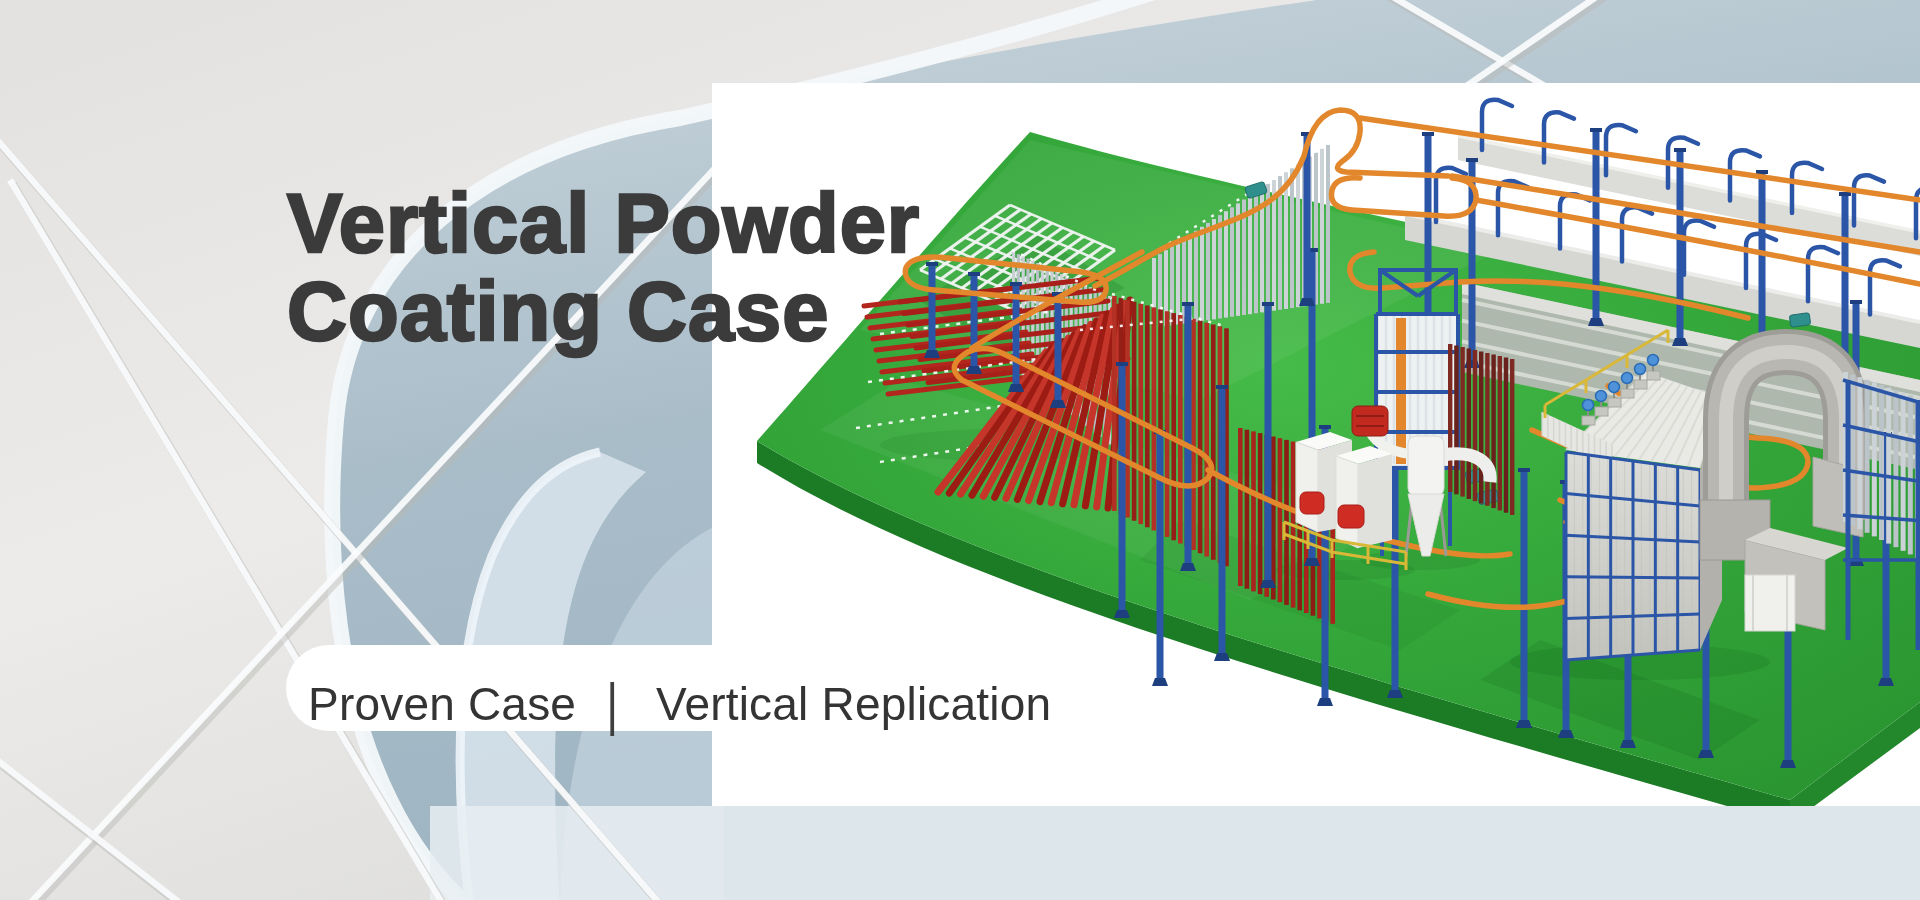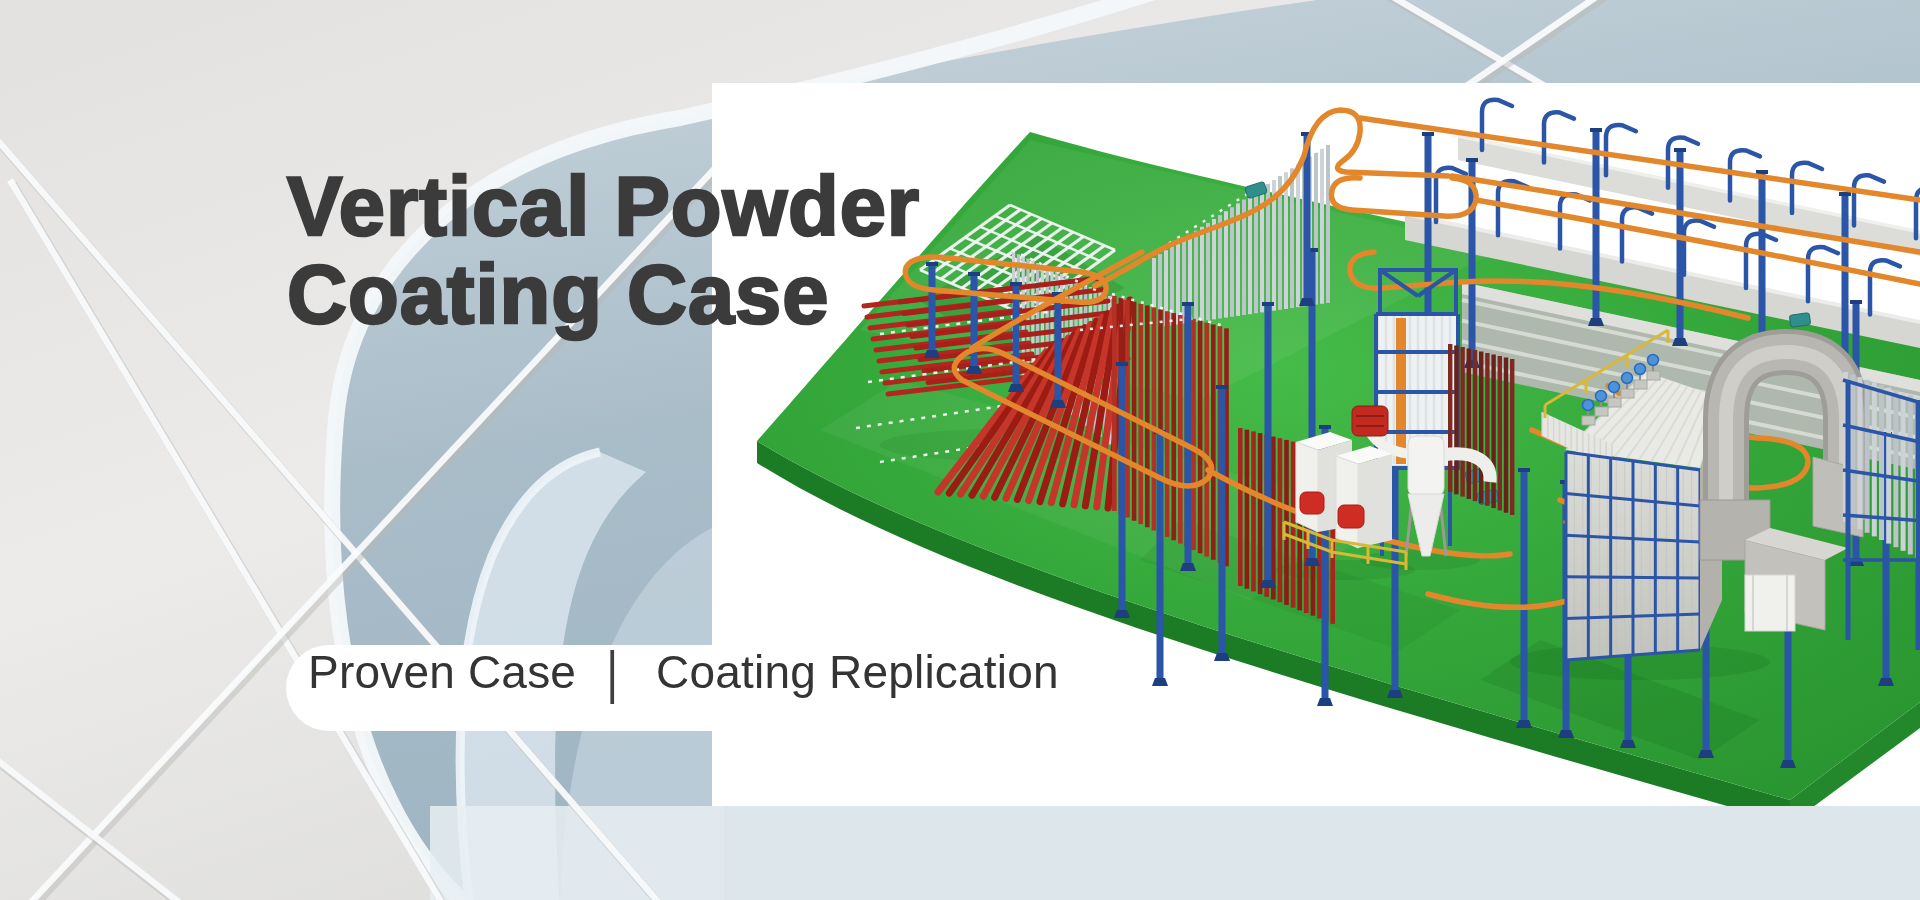--- a/index.html
+++ b/index.html
@@ -13,29 +13,29 @@
     width:1920px;height:900px;overflow:hidden;position:relative;
     background:#e9e8e6;font-family:"Liberation Sans","DejaVu Sans",sans-serif;
   }
   #bg-art{position:absolute;left:0;top:0;}
   #hero-panel{
     position:absolute;left:712px;top:83px;width:1208px;height:723px;
     background:#ffffff;
   }
   #scene{position:absolute;left:0;top:0;}
   #hero-title{
-    position:absolute;left:287px;top:163px;
+    position:absolute;left:287px;top:180px;
     font-size:83px;line-height:88px;font-weight:700;
     color:var(--c-title);-webkit-text-stroke:2.6px var(--c-title);
     letter-spacing:1px;white-space:nowrap;
   }
   #hero-badge{
     position:absolute;left:286px;top:645px;height:86px;
     background:#ffffff;border-radius:43px;
-    display:flex;align-items:flex-start;
+    display:flex;align-items:flex-end;
     padding:0 46px 0 22px;white-space:nowrap;
   }
   #hero-badge .badge-text{
     font-size:46px;color:var(--c-badge-text);letter-spacing:0.2px;
   }
   #hero-badge .badge-sep{
     font-size:46px;color:#3f3f3f;margin:0 38px 0 30px;
     transform:scaleY(1.25);display:inline-block;
   }
 </style>
@@ -600,14 +600,14 @@
 </div>
 
 <div id="hero-title">
   <div>Vertical Powder</div>
   <div>Coating Case</div>
 </div>
 
 <div id="hero-badge">
   <span class="badge-text">Proven Case</span>
   <span class="badge-sep">|</span>
-  <span class="badge-text">Coating Replication</span>
+  <span class="badge-text">Vertical Replication</span>
 </div>
 
 </body></html>

